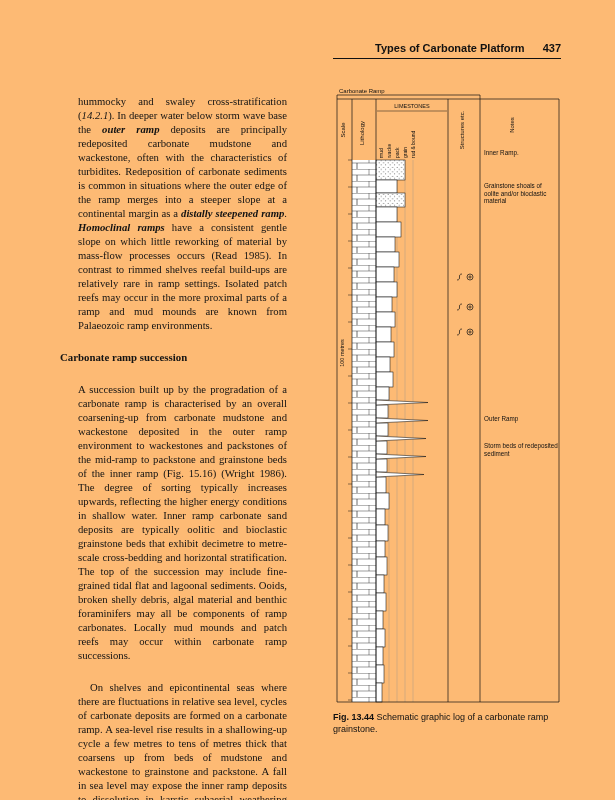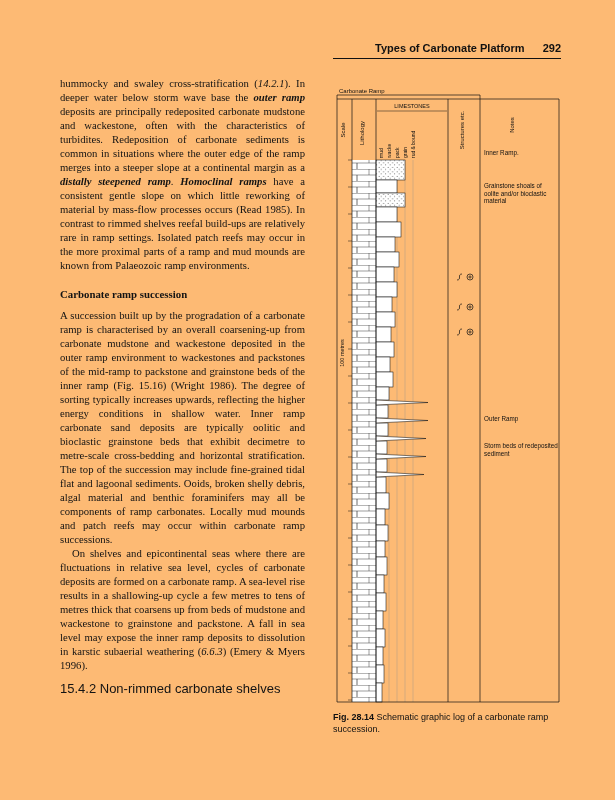--- a/index.html
+++ b/index.html
@@ -5,21 +5,21 @@
   *{box-sizing:border-box}
   html,body{margin:0;padding:0;background:#fff}
   body{font-family:"Liberation Serif",serif}
   .page{position:relative;width:615px;height:800px;background:#fdba74;overflow:hidden;color:#111}
 
   .running-head{position:absolute;left:333px;top:42px;width:228px;display:flex;justify-content:flex-end;align-items:baseline;gap:18px;
     font-family:"Liberation Sans",sans-serif;font-weight:bold;font-size:11px;color:#111;white-space:nowrap}
   .head-rule{position:absolute;left:333px;top:58px;width:228px;height:1px;background:#111}
 
   .text-col{position:absolute;left:60px;top:76px;width:245px;font-size:10.7px;line-height:14px;text-align:justify;color:#131313}
-  .para{margin:0}
+  .para{margin:18px}
   .indent{text-indent:12px}
   .bi{font-weight:bold;font-style:italic}
   .subhead{font-family:Liberation Serif, serif;font-weight:bold;font-size:10.8px;margin:15px 0 7px;text-align:left}
   .numhead{font-family:"Liberation Sans",sans-serif;font-weight:normal;font-size:13px;margin:10px 0 9px;text-align:left}
 
   .log-figure{position:absolute;left:333px;top:85px;width:228px;height:622px}
   .log-figure svg{position:absolute;left:0;top:0}
   .note{position:absolute;width:74px;font-family:"Liberation Sans",sans-serif;font-size:6.3px;line-height:7.6px;color:#111}
   .caption{position:absolute;left:333px;top:712px;width:228px;font-family:"Liberation Sans",sans-serif;font-size:9px;line-height:11.5px;color:#111}
   .caption b{font-weight:bold}
@@ -36,21 +36,21 @@
   .sym{fill:none;stroke:#111;stroke-width:0.7}
   [data-name="scale-ticks"] line{stroke:#111;stroke-width:0.5}
 </style>
 </head>
 <body>
 
 <div class="page" data-name="book-page">
 
   <header class="running-head" data-name="page-header">
     <span data-name="running-head-title">Types of Carbonate Platform</span>
-    <span data-name="page-number">292</span>
+    <span data-name="page-number">437</span>
   </header>
   <div class="head-rule" data-name="header-rule"></div>
 
   <main class="text-col" data-name="text-column">
     <p class="para" data-name="paragraph-1"><span data-name="text-segment">hummocky and swaley cross-stratification (</span><em data-name="text-segment-italic">14.2.1</em><span data-name="text-segment">). In deeper water below storm wave base the </span><span class="bi" data-name="term-outer-ramp">outer ramp</span><span data-name="text-segment"> deposits are principally redeposited carbonate mudstone and wackestone, often with the characteristics of turbidites. Redeposition of carbonate sediments is common in situations where the outer edge of the ramp merges into a steeper slope at a continental margin as a </span><span class="bi" data-name="term-distally-steepened-ramp">distally steepened ramp</span><span data-name="text-segment">. </span><span class="bi" data-name="term-homoclinal-ramps">Homoclinal ramps</span><span data-name="text-segment"> have a consistent gentle slope on which little reworking of material by mass-flow processes occurs (Read 1985). In contrast to rimmed shelves reefal build-ups are relatively rare in ramp settings. Isolated patch reefs may occur in the more proximal parts of a ramp and mud mounds are known from Palaeozoic ramp environments.</span></p>
 
     <h2 class="subhead" data-name="section-heading-carbonate-ramp-succession">Carbonate ramp succession</h2>
 
     <p class="para" data-name="paragraph-2">A succession built up by the progradation of a carbonate ramp is characterised by an overall coarsening-up from carbonate mudstone and wackestone deposited in the outer ramp environment to wackestones and packstones of the mid-ramp to packstone and grainstone beds of the inner ramp (Fig. 15.16) (Wright 1986). The degree of sorting typically increases upwards, reflecting the higher energy conditions in shallow water. Inner ramp carbonate sand deposits are typically oolitic and bioclastic grainstone beds that exhibit decimetre to metre-scale cross-bedding and horizontal stratification. The top of the succession may include fine-grained tidal flat and lagoonal sediments. Ooids, broken shelly debris, algal material and benthic foraminifers may all be components of ramp carbonates. Locally mud mounds and patch reefs may occur within carbonate ramp successions.</p>
 
@@ -197,17 +197,17 @@
       </g>
     </svg>
 
     <div class="note" style="left:151px;top:64px" data-name="note-inner-ramp">Inner Ramp.</div>
     <div class="note" style="left:151px;top:97px" data-name="note-grainstone-shoals">Grainstone shoals of oolite and/or bioclastic material</div>
     <div class="note" style="left:151px;top:330px" data-name="note-outer-ramp">Outer Ramp</div>
     <div class="note" style="left:151px;top:357px" data-name="note-storm-beds">Storm beds of redeposited sediment</div>
   </figure>
 
   <div class="caption" data-name="figure-caption">
-    <b data-name="figure-caption-label">Fig. 28.14</b>
-    <span data-name="figure-caption-text">Schematic graphic log of a carbonate ramp succession.</span>
+    <b data-name="figure-caption-label">Fig. 13.44</b>
+    <span data-name="figure-caption-text">Schematic graphic log of a carbonate ramp grainstone.</span>
   </div>
 
 </div>
 
 </body></html>

